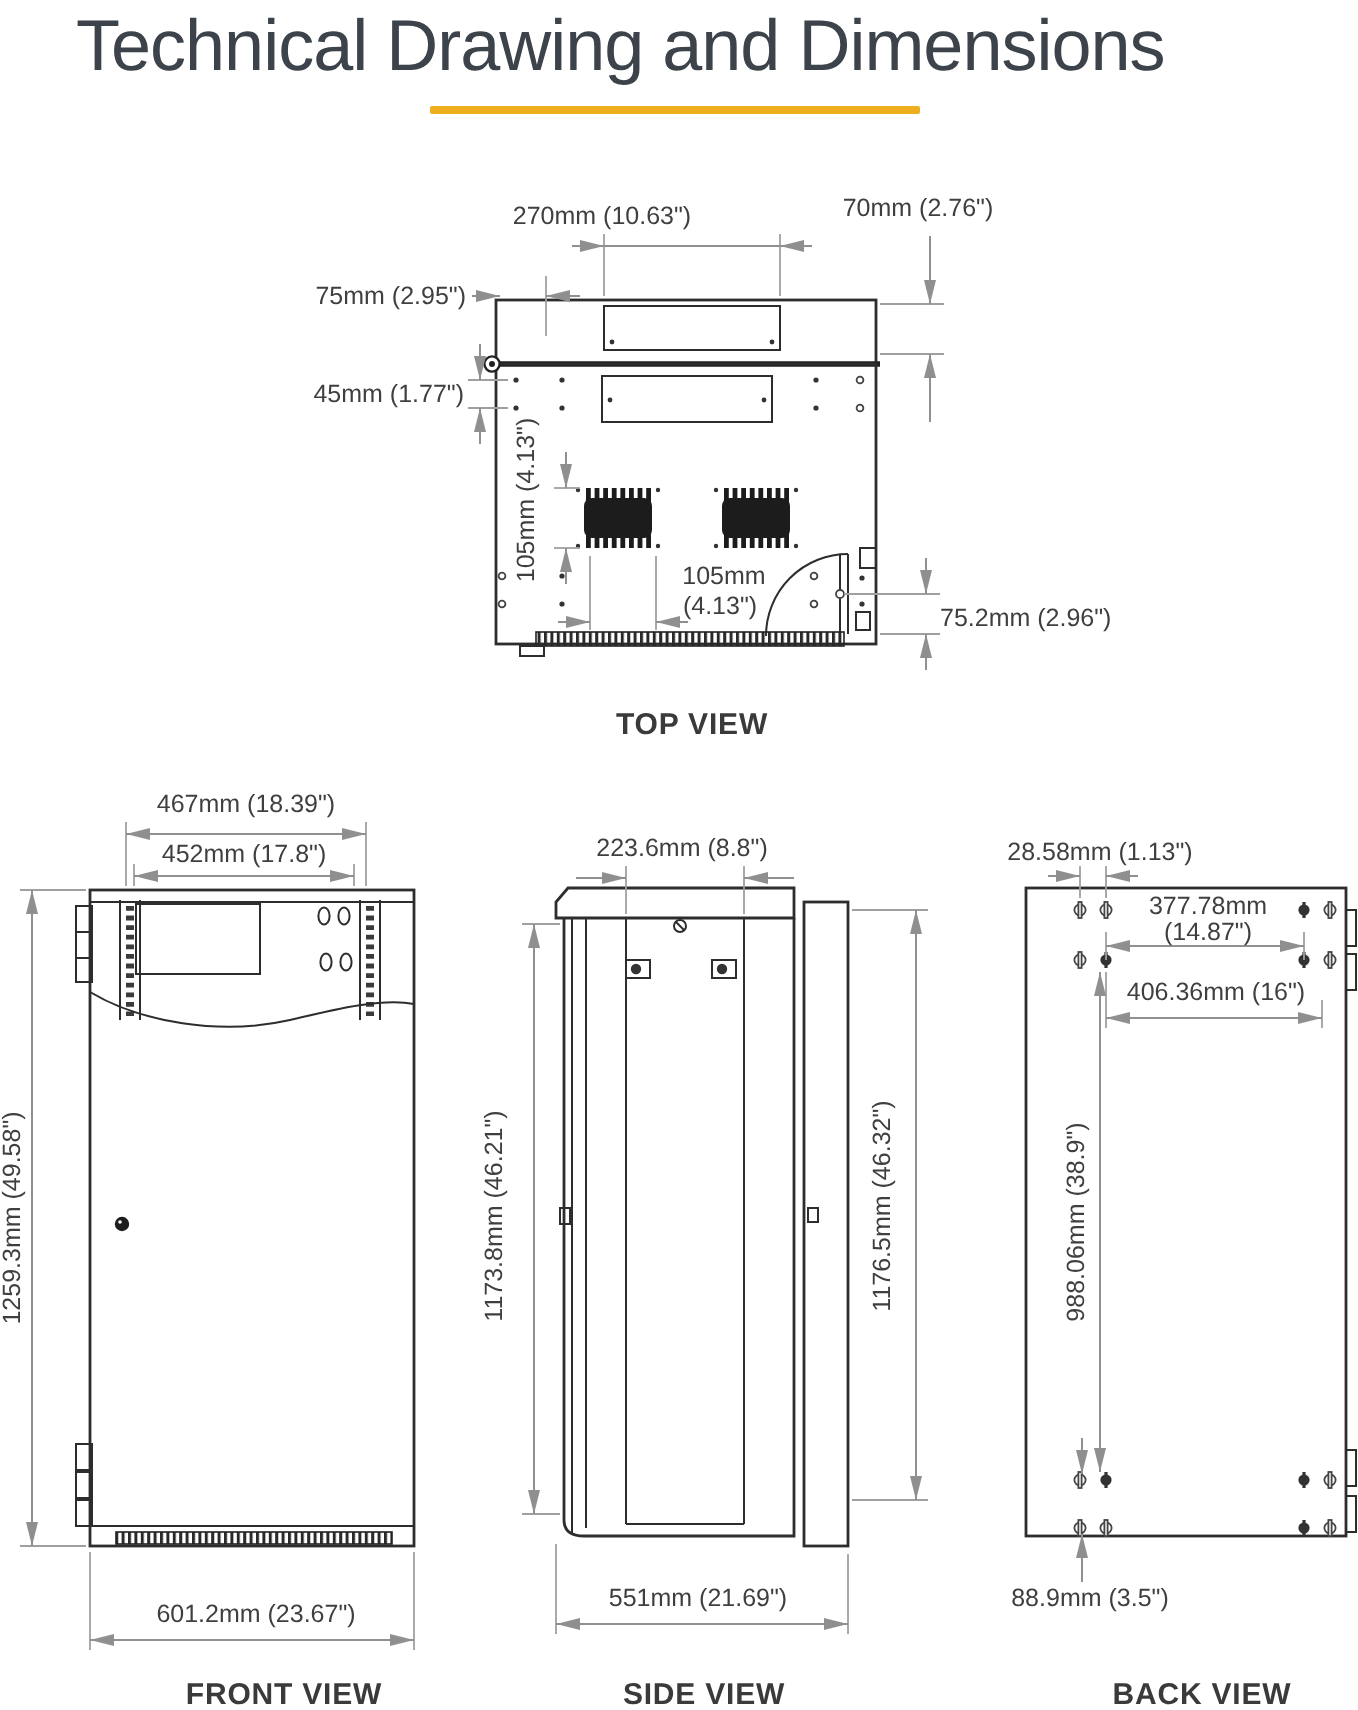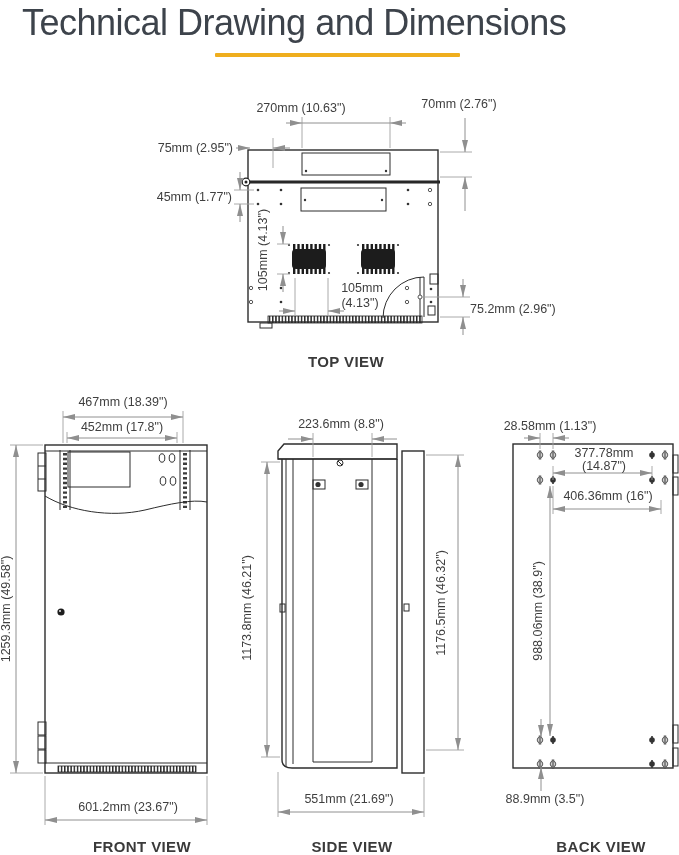--- a/index.html
+++ b/index.html
@@ -1,18 +1,18 @@
 <!DOCTYPE html>
 <html><head>
 <meta charset="utf-8">
 <style>
   html,body{margin:0;padding:0;background:#ffffff;}
   #stage{position:relative;width:679px;height:855px;background:#ffffff;overflow:hidden;
          font-family:"Liberation Sans", sans-serif;}
-  #page-title{position:absolute;left:22px;top:2px;width:640px;margin:0;
+  #page-title{position:absolute;left:38px;top:2px;width:640px;margin:0;
               font-size:36px;font-weight:300;color:#3d434b;letter-spacing:-0.5px;
               font-family:"Liberation Sans", sans-serif;white-space:nowrap;}
   #title-underline{position:absolute;left:215px;top:53px;width:245px;height:4px;
                    background:#efae1e;border-radius:1px;}
   svg{position:absolute;left:0;top:0;}
   .outline{fill:none;stroke:#2d2d2d;stroke-width:1.4;}
   .thin{fill:none;stroke:#2d2d2d;stroke-width:1;}
   .heavy{fill:none;stroke:#1f1f1f;stroke-width:2.8;}
   .dim{stroke:#909090;stroke-width:1;fill:none;}
   .ext{stroke:#a0a0a0;stroke-width:0.9;fill:none;}

